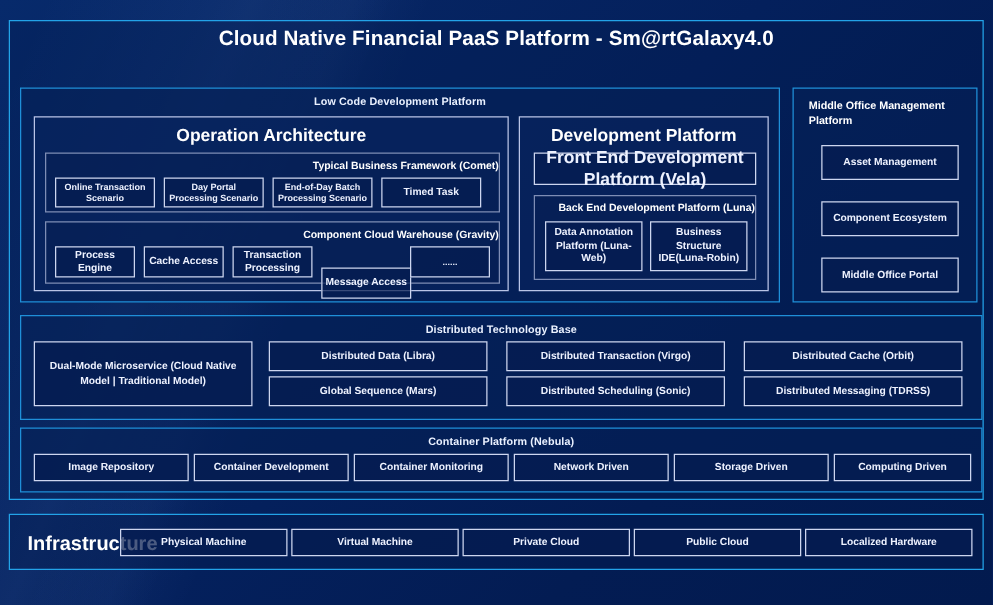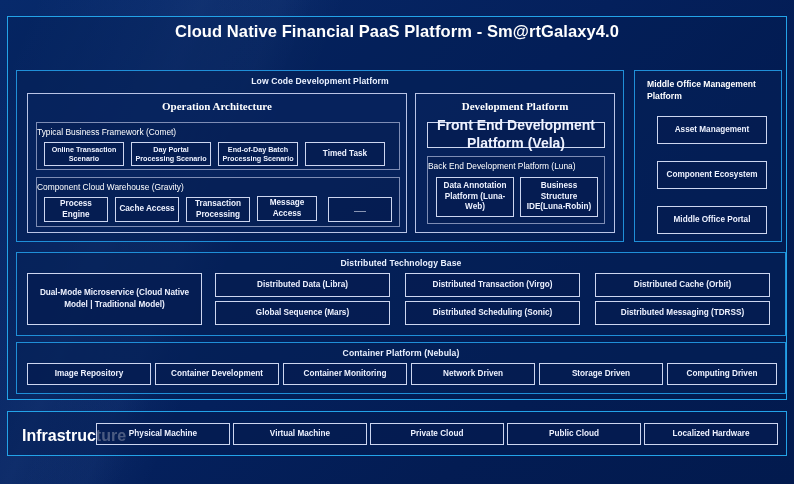--- a/index.html
+++ b/index.html
@@ -113,33 +113,33 @@
     padding: 1px 2px;
   }
   .chip.bigger { font-size: 8.2px; }
 
   
   #lowcode { left: 16px; top: 70px; width: 608px; height: 172px; }
 
   #opArch   { left: 10px;  top: 22px; width: 380px; height: 140px; }
   #devPlat  { left: 398px; top: 22px; width: 200px; height: 140px; }
 
-  .sub-head { font-size: 11px; margin-top: 6px; font-family: Liberation Serif, serif; }
+  .sub-head { font-size: 14px; margin-top: 6px; }
 
   
   .group {
     position: absolute;
     border: 1.1px solid #7e8db5;
     box-sizing: border-box;
     background: rgba(5, 29, 82, 0.5);
   }
   .group-title {
-    text-align: left;
+    text-align: right;
     font-size: 8.4px;
-    font-weight: normal;
+    font-weight: bold;
     color: #ffffff;
     margin-top: 4px;
   }
 
   
   #midOffice { left: 634px; top: 70px; width: 148px; height: 172px; }
   .mo-title {
     font-size: 8.6px;
     font-weight: bold;
     color: #ffffff;
@@ -197,21 +197,21 @@
       <div class="chip" style="left:94px; top:19px; width:80px; height:24px;">Day Portal Processing Scenario</div>
       <div class="chip" style="left:181px; top:19px; width:80px; height:24px;">End-of-Day Batch Processing Scenario</div>
       <div class="chip bigger" style="left:268px; top:19px; width:80px; height:24px;">Timed Task</div>
     </div>
 
     <div class="group" style="left:8px; top:83px; width:364px; height:50px;">
       <div class="group-title">Component Cloud Warehouse (Gravity)</div>
       <div class="chip bigger" style="left:7px; top:19px; width:64px; height:25px;">Process Engine</div>
       <div class="chip bigger" style="left:78px; top:19px; width:64px; height:25px;">Cache Access</div>
       <div class="chip bigger" style="left:149px; top:19px; width:64px; height:25px;">Transaction Processing</div>
-      <div class="chip bigger" style="left:220px; top:18px; width:60px; height:25px;">Message Access</div>
+      <div class="chip bigger" style="left:220px; top:36px; width:72px; height:25px;">Message Access</div>
       <div class="chip" style="left:291px; top:19px; width:64px; height:25px;">......</div>
     </div>
   </div>
 
   <div class="card" id="devPlat">
     <div class="card-title sub-head">Development Platform</div>
 
     <div class="chip bigger" style="left:11px; top:28px; width:178px; height:26px; font-size:14px;">Front End Development Platform (Vela)</div>
 
     <div class="group" style="left:11px; top:62px; width:178px; height:68px;">

